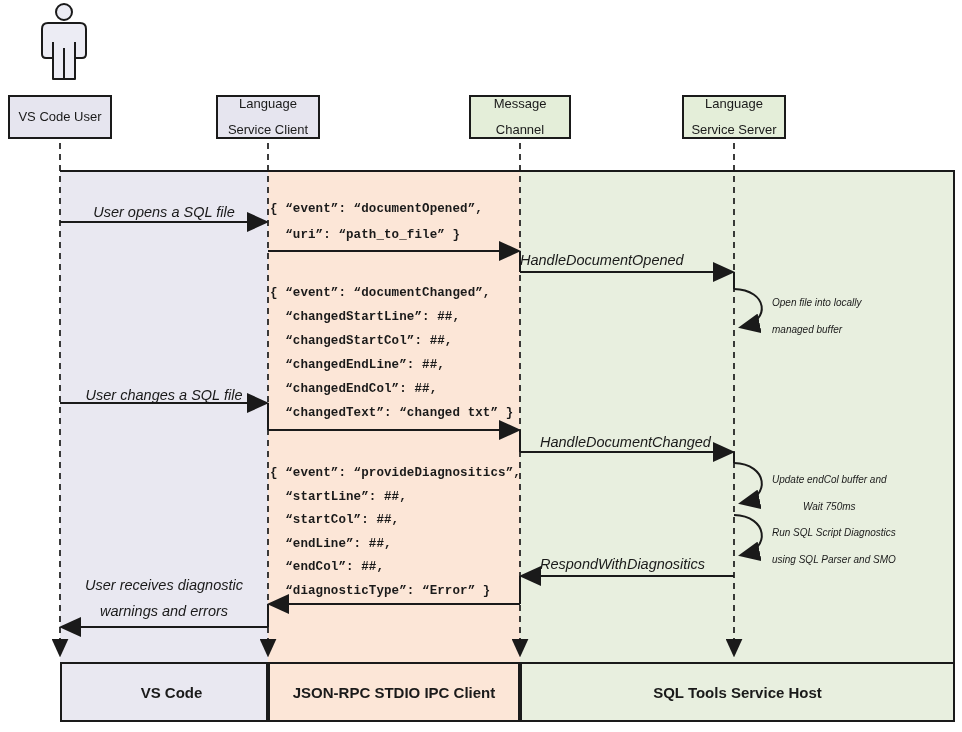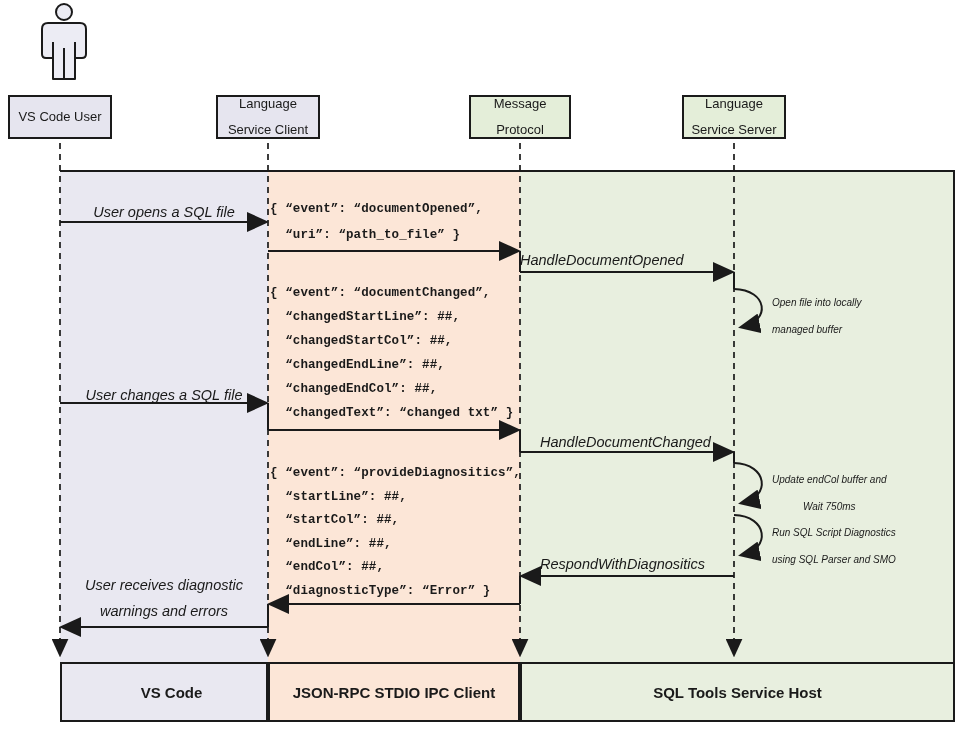--- a/index.html
+++ b/index.html
@@ -54,21 +54,21 @@
 
   <div class="actor-box fill-lav" style="left:8px;width:104px;text-align:center;">
     <span>VS Code User</span>
   </div>
   <div class="actor-box fill-lav" style="left:216px;width:104px;">
     <span>Language
 Service Client</span>
   </div>
   <div class="actor-box fill-grn" style="left:469px;width:102px;">
     <span>Message
-Protocol</span>
+Channel</span>
   </div>
   <div class="actor-box fill-grn" style="left:682px;width:104px;">
     <span>Language
 Service Server</span>
   </div>
 
   <svg class="abs" style="left:0;top:0;" width="962" height="732" viewBox="0 0 962 732">
     <defs>
       <marker id="ah" markerWidth="11" markerHeight="10" refX="9" refY="5" orient="auto">
         <path d="M0 0 L11 5 L0 10 Z" fill="#1a1a1a"></path>

